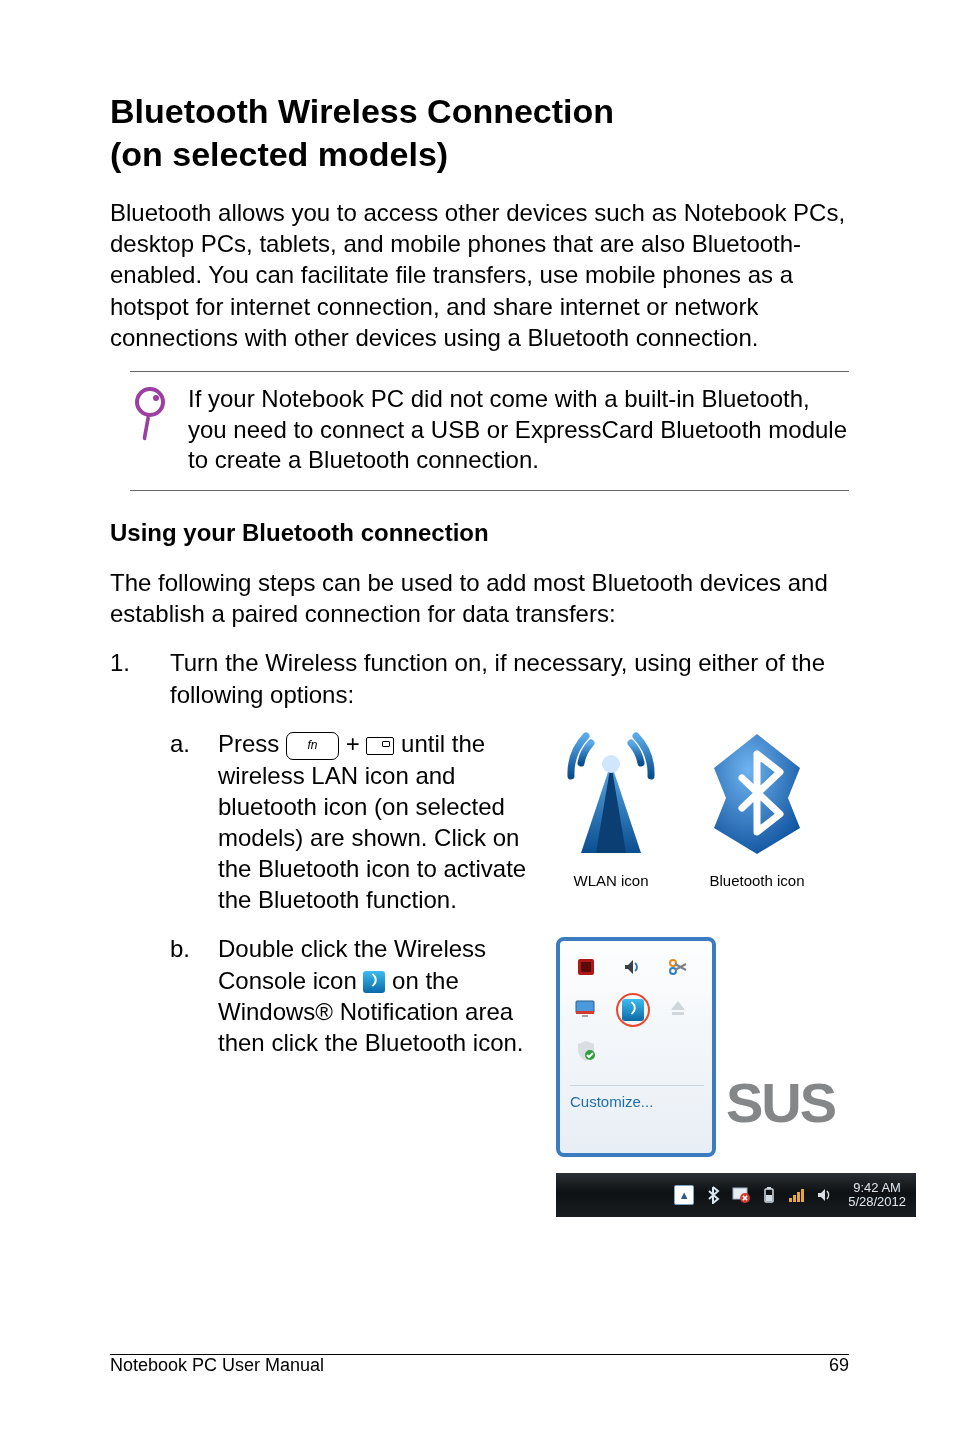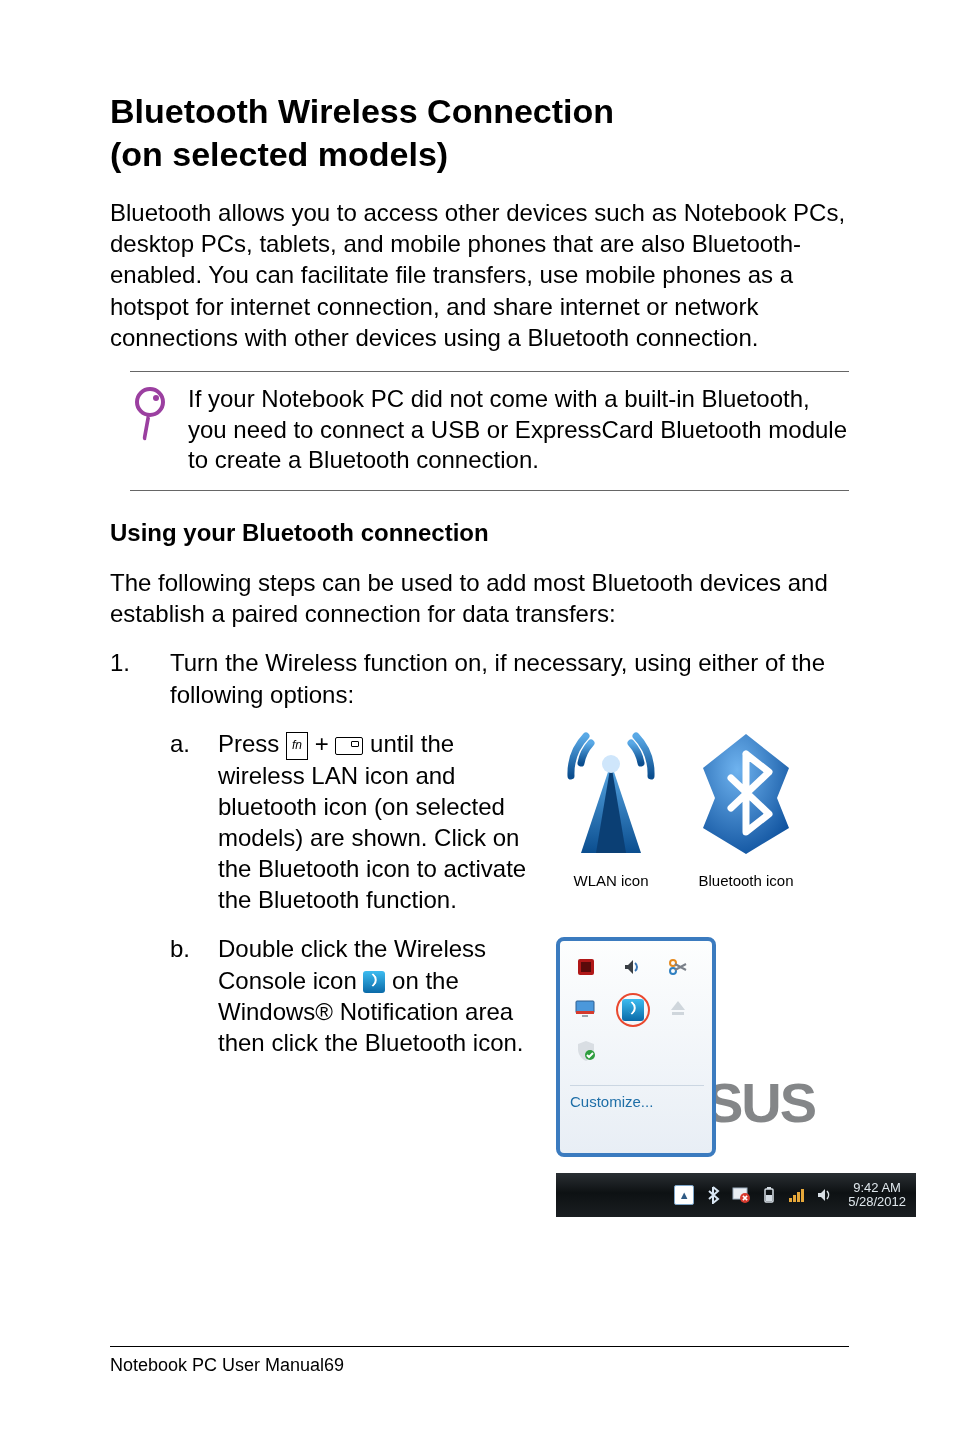--- a/index.html
+++ b/index.html
@@ -49,32 +49,32 @@
     line-height: 1.3;
   }
   .step-row { display: flex; gap: 30px; }
   .step-num { min-width: 30px; }
   .step-body { flex: 1; }
   .sub-steps { margin-top: 18px; }
   .sub-row { display: flex; gap: 20px; margin-bottom: 18px; }
   .sub-letter { min-width: 28px; }
   .content-flex { display: flex; gap: 18px; align-items: flex-start; }
   .text-col { flex: 0 0 320px; }
-  .img-col { flex: 1; display: flex; justify-content: center; gap: 25px; }
+  .img-col { flex: 1; display: flex; justify-content: center; gap: 36px; }
   .icon-block { text-align: center; }
   .icon-caption {
     font-size: 15px;
     margin-top: 6px;
     color: #000;
   }
   .key {
     display: inline-block;
     border: 1.5px solid #000;
-    border-radius: 0;
-    width: 22px;
+    border-radius: 7px;
+    width: 53px;
     height: 28px;
     font-size: 12px;
     font-style: italic;
     text-align: center;
     line-height: 24px;
     vertical-align: middle;
     font-family: Arial, sans-serif;
   }
   .key-small {
     display: inline-block;
@@ -166,21 +166,21 @@
     height: 44px;
     background: linear-gradient(180deg,#2a2f33 0%, #0d1113 45%, #1a1e21 100%);
     display: flex;
     align-items: center;
     justify-content: flex-end;
     padding: 0 6px;
     gap: 10px;
   }
   .brand-bg {
     position: absolute;
-    right: 20px; top: 130px;
+    right: 0; top: 130px;
     width: 190px; height: 60px;
     overflow: hidden;
     opacity: 0.55;
   }
   .brand-text {
     font-family: Arial, sans-serif;
     font-weight: 900;
     font-size: 56px;
     color: #202427;
     letter-spacing: -2px;
@@ -205,22 +205,22 @@
     border: 1px solid #7ea6c9;
     border-radius: 2px;
     display: flex; align-items: center; justify-content: center;
     color: #2f5a84;
     font-size: 11px;
   }
   .footer {
     position: absolute;
     left: 110px; right: 105px; bottom: 62px;
     border-top: 1px solid #000;
-    padding-top: 8px;
     display: flex;
+    justify-content: space-between;
     font-size: 18px;
   }
 </style>
 </head>
 <body>
 
 <h1>
   <span>Bluetooth Wireless Connection</span><br>
   <span>(on selected models)</span>
 </h1>

